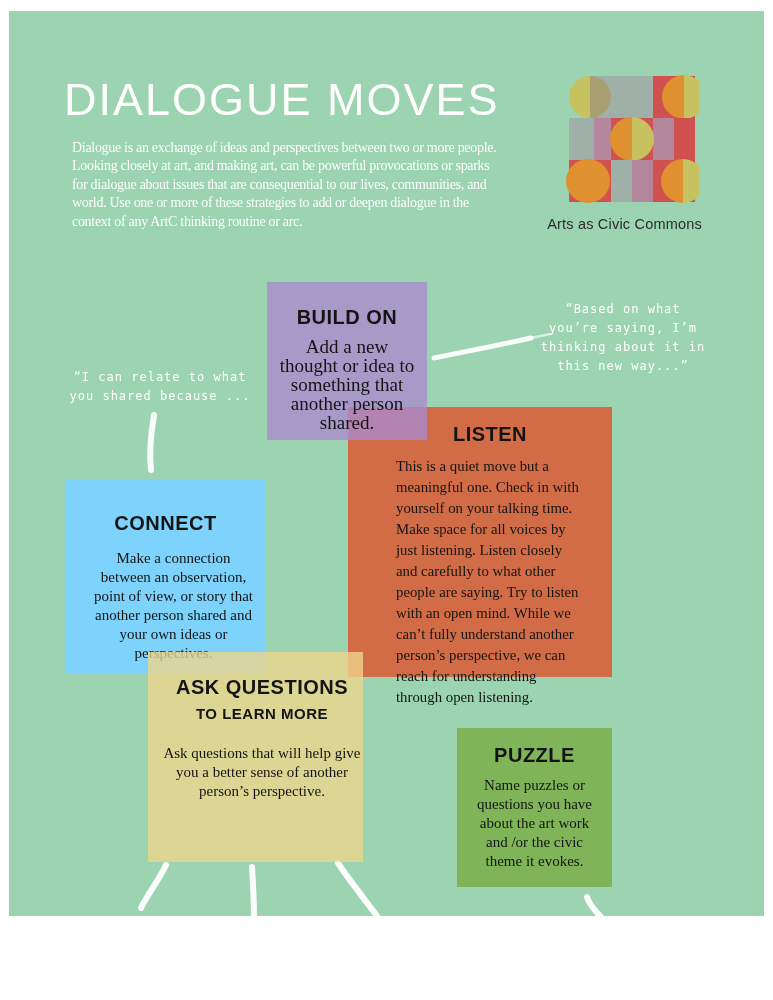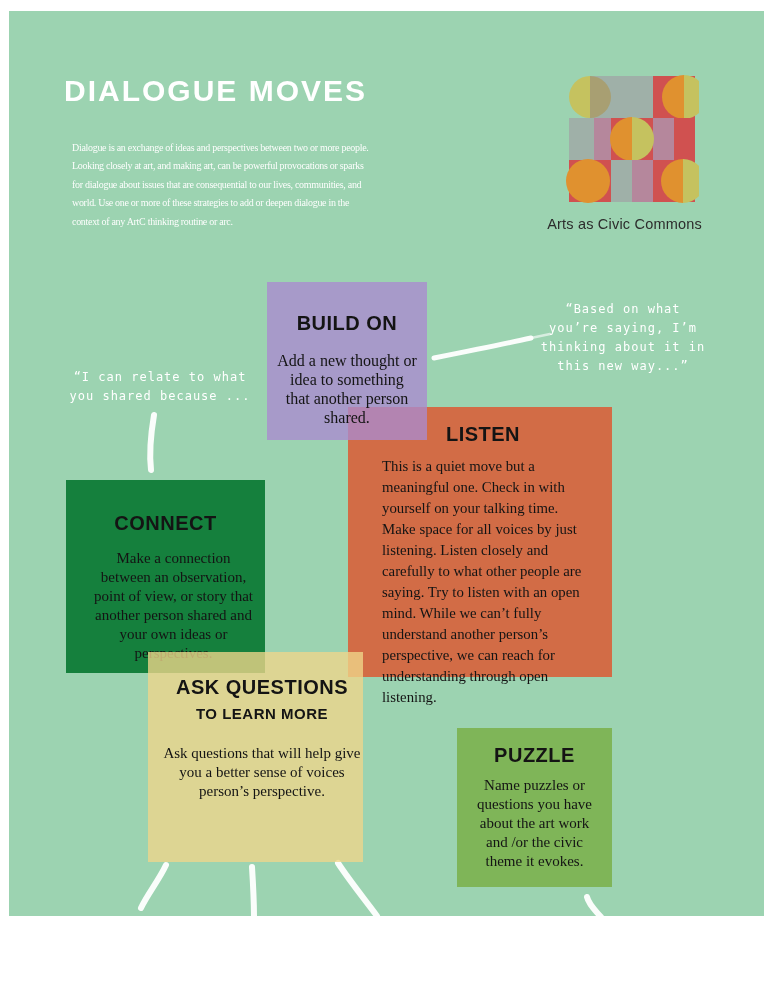--- a/index.html
+++ b/index.html
@@ -9,60 +9,60 @@
     position:relative;overflow:hidden;
   }
   .poster{
     position:absolute;left:9px;top:11px;width:755px;height:905px;
     background:#9cd3b1;overflow:hidden;
   }
   .abs{position:absolute;}
   
   .title{
     left:55px;top:63px;width:520px;
-    font-size:30px;font-weight:700;letter-spacing:2px;
+    font-size:45px;font-weight:400;letter-spacing:2px;
     color:#ffffff;font-family:"Liberation Sans",sans-serif;
   }
   .intro{
     left:63px;top:128px;width:492px;
     font-family:"Liberation Serif",serif;
-    font-size:10px;line-height:18.4px;letter-spacing:-0.3px;
+    font-size:14px;line-height:18.4px;letter-spacing:-0.3px;
     color:#fdfefd;white-space:pre-line;
   }
   .logo{left:556px;top:63px;width:134px;height:130px;}
   .logo-caption{
     left:528px;top:205px;width:165px;text-align:right;
     font-size:14.5px;color:#2c2c2c;letter-spacing:0.2px;
   }
   
   .card{box-sizing:border-box;text-align:center;color:#141414;}
   .card h2{
     margin:0;font-family:"Liberation Sans",sans-serif;
     font-weight:800;font-size:20px;letter-spacing:0.5px;color:#141414;
   }
   .card h3{
     margin:6px 0 0 0;font-family:"Liberation Sans",sans-serif;
     font-weight:800;font-size:15px;letter-spacing:0.5px;color:#141414;
   }
   .card .body{
     font-family:"Liberation Serif",serif;
-    font-size:16px;line-height:19px;margin-top:16px;
+    font-size:19px;line-height:19px;margin-top:8px;
   }
   .card-buildon{
     left:258px;top:271px;width:160px;height:158px;
-    background:rgba(171,138,207,0.78);padding:30px 10px 0 10px;z-index:4;
+    background:rgba(171,138,207,0.78);padding:24px 10px 0 10px;z-index:4;
   }
   .card-listen{
     left:339px;top:396px;width:264px;height:270px;
-    background:#d26c46;padding:16px 28px 0 34px;z-index:2;
+    background:#d26c46;padding:16px 28px 0 48px;z-index:2;
   }
   .card-listen .body{text-align:left;font-size:14.8px;line-height:21px;margin-top:10px;}
   .card-connect{
     left:57px;top:469px;width:199px;height:193px;
-    background:#15803d;padding:32px 12px 0 12px;z-index:2;
+    background:#7dd3fc;padding:32px 12px 0 12px;z-index:2;
   }
   .card-connect .body{margin-top:14px;font-size:15px;margin-left:16px;}
   .card-ask{
     left:139px;top:641px;width:215px;height:210px;
     background:rgba(239,214,139,0.78);padding:24px 1px 0 14px;z-index:5;
   }
   .card-ask .body{margin-top:22px;font-size:15px;}
   .card-puzzle{
     left:448px;top:717px;width:155px;height:159px;
     background:#7fb558;padding:16px 12px 0 12px;z-index:2;
@@ -150,21 +150,21 @@
   </div>
 
   <div class="abs card card-connect">
     <h2>CONNECT</h2>
     <div class="body">Make a connection between an observation, point of view, or story that another person shared and your own ideas or perspectives.</div>
   </div>
 
   <div class="abs card card-ask">
     <h2>ASK QUESTIONS</h2>
     <h3>TO LEARN MORE</h3>
-    <div class="body">Ask questions that will help give you a better sense of voices person’s perspective.</div>
+    <div class="body">Ask questions that will help give you a better sense of another person’s perspective.</div>
   </div>
 
   <div class="abs card card-puzzle">
     <h2>PUZZLE</h2>
     <div class="body">Name puzzles or questions you have about the art work and /or the civic theme it evokes.</div>
   </div>
 
 </div>
 
 </body></html>

